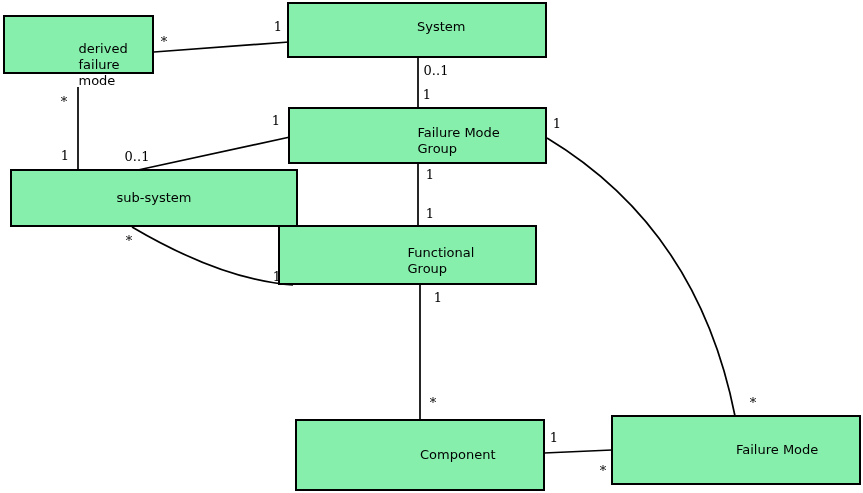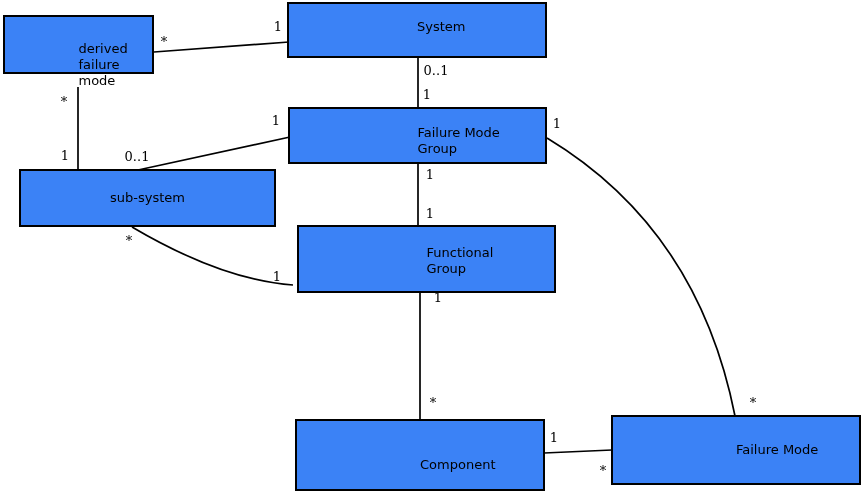--- a/index.html
+++ b/index.html
@@ -23,21 +23,21 @@
     height: 493px;
   }
   .wires path {
     fill: none;
     stroke: #000000;
     stroke-width: 1.7;
   }
   .entity {
     position: absolute;
     box-sizing: border-box;
-    background: #3b82f6;
+    background: #86efac;
     border: 2px solid #000000;
     font-size: 13px;
     color: #000000;
   }
   .entity .txt {
     position: absolute;
     left: 50%;
     line-height: 16px;
     white-space: nowrap;
     text-align: left;
@@ -93,35 +93,35 @@
     </div>
   </div>
 
   <div class="entity" style="left:288px; top:107px; width:259px; height:57px;">
     <div class="txt" style="top:16px;">
       <div>Failure Mode</div>
       <div>Group</div>
     </div>
   </div>
 
-  <div class="entity" style="left:19px; top:169px; width:257px; height:58px;">
+  <div class="entity" style="left:10px; top:169px; width:288px; height:58px;">
     <div class="txt-center">
       <div>sub-system</div>
     </div>
   </div>
 
-  <div class="entity" style="left:297px; top:225px; width:259px; height:68px;">
+  <div class="entity" style="left:278px; top:225px; width:259px; height:60px;">
     <div class="txt" style="top:18px;">
       <div>Functional</div>
       <div>Group</div>
     </div>
   </div>
 
   <div class="entity" style="left:295px; top:419px; width:250px; height:72px;">
-    <div class="txt" style="top:36px;text-align:right;">
+    <div class="txt" style="top:26px;text-align:right;">
       <div>Component</div>
     </div>
   </div>
 
   <div class="entity" style="left:611px; top:415px; width:250px; height:70px;">
     <div class="txt" style="top:25px;">
       <div>Failure Mode</div>
     </div>
   </div>
 

